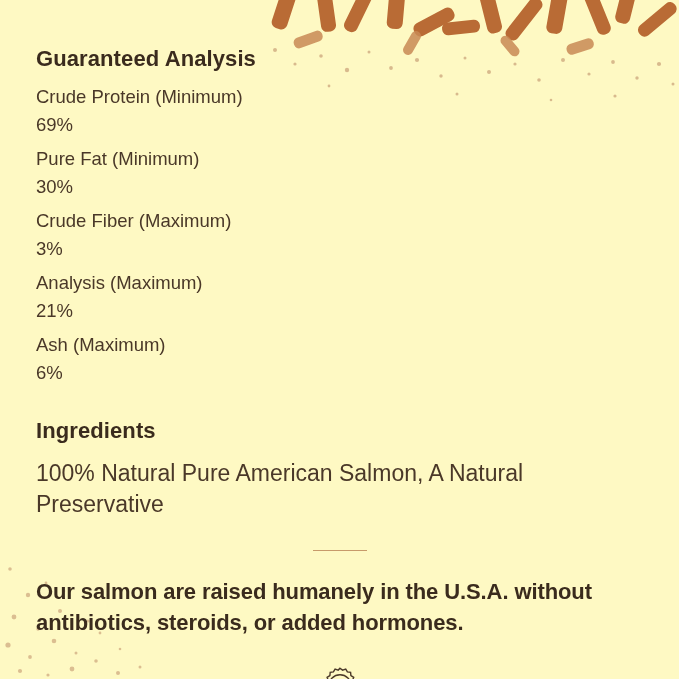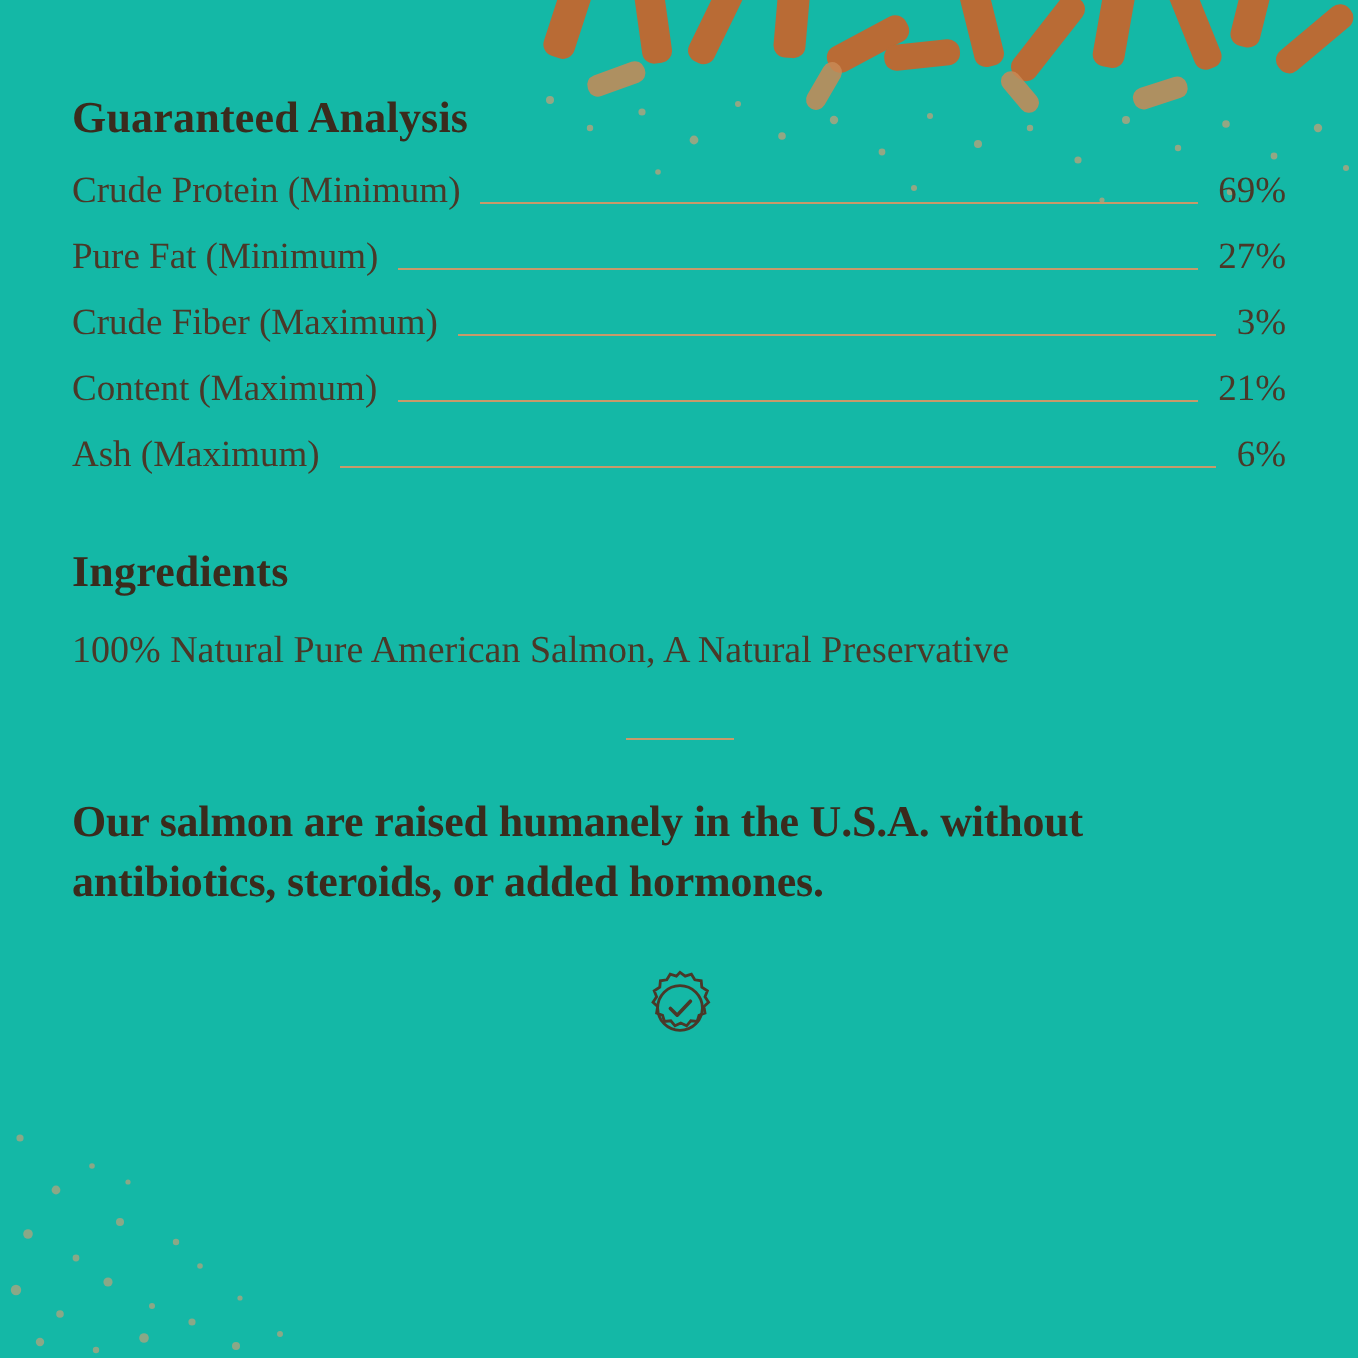--- a/index.html
+++ b/index.html
@@ -13,22 +13,21 @@
     font-family: "Liberation Sans", sans-serif;
     color: #3a2a1c;
     overflow: hidden;
     position: relative;
   }
 
   
   .page {
     position: absolute;
     inset: 0;
-    background: #14b8a6;
-    font-family: Liberation Serif, serif;
+    background: #fef9c3;
   }
   .grain-top {
     position: absolute;
     top: -10px;
     right: 0;
     width: 420px;
     height: 120px;
     pointer-events: none;
   }
   .grain-bottom {
@@ -56,43 +55,44 @@
     color: #3a2b1d;
   }
 
   .ga-list {
     margin: 0 0 34px 0;
     padding: 0;
     list-style: none;
   }
   .ga-row {
     display: flex;
-    align-items: flex-end;
+    align-items: flex-start;
     font-size: 18.5px;
     color: #4a3828;
     margin-bottom: 12px;
+    flex-direction: column;
   }
   .ga-row:last-child { margin-bottom: 0; }
   .ga-label { white-space: nowrap; }
   .ga-dash {
     flex: 1 1 auto;
     border-bottom: 1.5px solid #c79a6a;
     margin: 0 10px 5px 10px;
     height: 0;
   }
   .ga-value {
     white-space: nowrap;
     color: #4a3828;
   }
 
   .block { margin-bottom: 30px; }
   .block:last-of-type { margin-bottom: 0; }
   .block p {
     margin: 0;
-    font-size: 19px;
+    font-size: 23px;
     color: #4a3828;
     line-height: 1.35;
   }
 
   .divider-wrap {
     display: flex;
     justify-content: center;
     margin: 30px 0 26px 0;
   }
   .divider {
@@ -199,29 +199,29 @@
       <h2 class="section-title">Guaranteed Analysis</h2>
       <ul class="ga-list">
         <li class="ga-row">
           <span class="ga-label">Crude Protein (Minimum)</span>
           <span class="ga-dash"></span>
           <span class="ga-value">69%</span>
         </li>
         <li class="ga-row">
           <span class="ga-label">Pure Fat (Minimum)</span>
           <span class="ga-dash"></span>
-          <span class="ga-value">27%</span>
+          <span class="ga-value">30%</span>
         </li>
         <li class="ga-row">
           <span class="ga-label">Crude Fiber (Maximum)</span>
           <span class="ga-dash"></span>
           <span class="ga-value">3%</span>
         </li>
         <li class="ga-row">
-          <span class="ga-label">Content (Maximum)</span>
+          <span class="ga-label">Analysis (Maximum)</span>
           <span class="ga-dash"></span>
           <span class="ga-value">21%</span>
         </li>
         <li class="ga-row">
           <span class="ga-label">Ash (Maximum)</span>
           <span class="ga-dash"></span>
           <span class="ga-value">6%</span>
         </li>
       </ul>
     </div>

